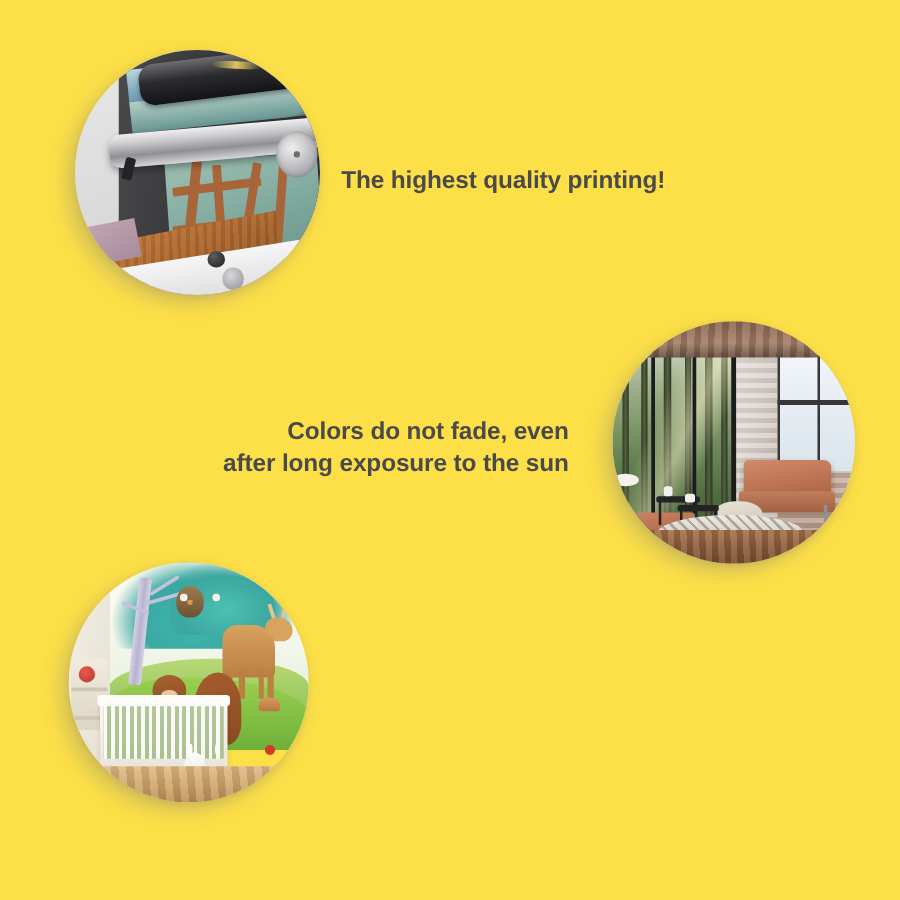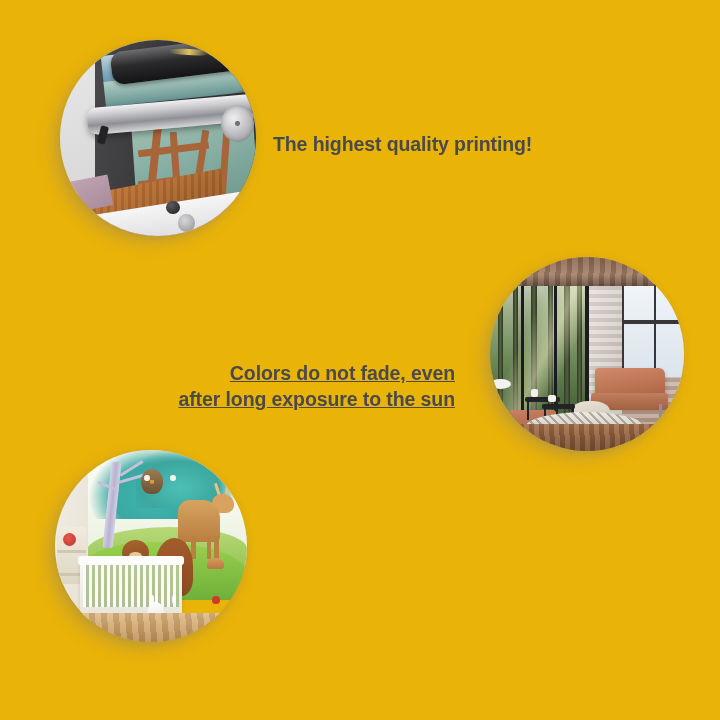--- a/index.html
+++ b/index.html
@@ -10,21 +10,21 @@
     width: 720px;
     height: 720px;
     background: #f2f2f2;
     font-family: "Liberation Sans", sans-serif;
     overflow: hidden;
   }
   .page {
     position: relative;
     width: 720px;
     height: 720px;
-    background: #eab308;
+    background: #fde047;
   }
 
   
   .medallion {
     position: absolute;
     border-radius: 50%;
     overflow: hidden;
     box-shadow: -7px 7px 16px rgba(120,120,125,0.30),
                  0 2px 6px rgba(120,120,125,0.18);
   }
@@ -383,21 +383,21 @@
   .caption {
     position: absolute;
     color: #4a4a4a;
     font-weight: bold;
     font-size: 19.5px;
     line-height: 26px;
     letter-spacing: -0.1px;
     white-space: pre-line;
   }
   .cap1 { left: 273px; top: 131px; text-align: left; }
-  .cap2 { left: 95px;  top: 360px; width: 360px; text-align: right; text-decoration: underline; }
+  .cap2 { left: 95px;  top: 332px; width: 360px; text-align: right; }
   .cap3 { left: 272px; top: 527px; text-align: left; }
 </style>
 </head>
 <body>
 
 <div class="page">
 
   <div class="medallion m1">
     <div class="scene">
       <div class="bg-wall"></div>

